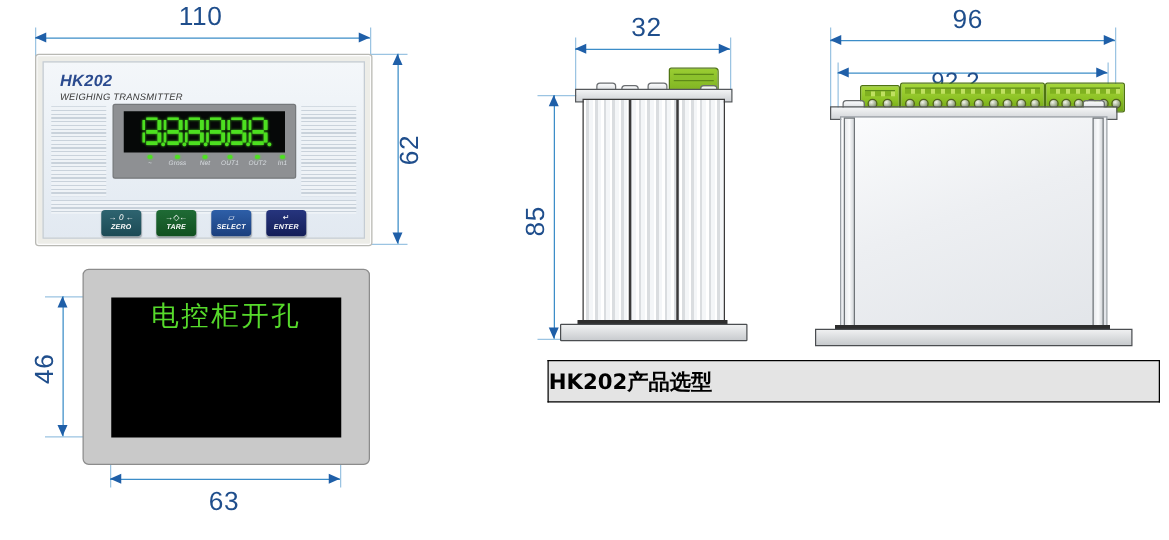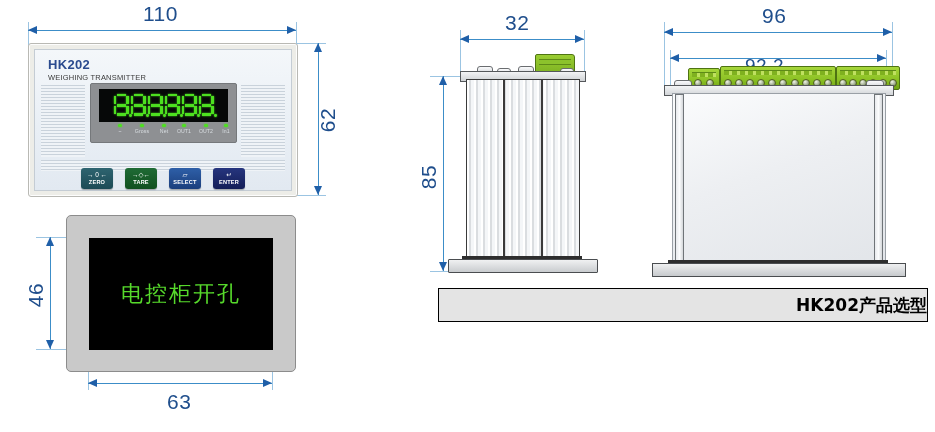--- a/index.html
+++ b/index.html
@@ -25,20 +25,21 @@
   .arrow.right{border-top:4px solid transparent;border-bottom:4px solid transparent;border-left:9px solid #1F5FA8;}
   .arrow.up{border-left:4px solid transparent;border-right:4px solid transparent;border-bottom:9px solid #1F5FA8;}
   .arrow.down{border-left:4px solid transparent;border-right:4px solid transparent;border-top:9px solid #1F5FA8;}
   .rot{transform:rotate(-90deg);transform-origin:center center;}
 
   
   .front-outer{
     position:absolute;left:28px;top:43px;width:268px;height:152px;
     background:#EDEDE8;border:1px solid #B9B9B4;border-radius:3px;
     box-shadow:inset 0 0 0 1px #fdfdfd;
+    font-style:italic;
   }
   .front-inner{
     position:absolute;left:5px;top:5px;right:5px;bottom:5px;
     background:linear-gradient(180deg,#F4F7FA 0%,#E9EFF5 55%,#E2E9F1 100%);
     border:1px solid #C4CCD4;
   }
   .brand{position:absolute;left:13px;top:8px;}
   .brand-main{font-size:13px;font-weight:bold;color:#2B4B8F;letter-spacing:.3px;line-height:1.05;}
   .brand-sub{font-size:7.5px;color:#3A3A3A;letter-spacing:.2px;margin-top:1px;}
 
@@ -86,21 +87,21 @@
   .btn.select{background:linear-gradient(180deg,#2E5FA8 0%,#1B3F7D 100%);}
   .btn.enter{background:linear-gradient(180deg,#26357E 0%,#141E58 100%);}
 
   
   .cutout-frame{
     position:absolute;left:66px;top:215px;width:228px;height:155px;
     background:#C9C9C9;border:1px solid #8C8C8C;border-radius:5px;
   }
   .cutout-hole{
     position:absolute;left:22px;top:22px;width:184px;height:112px;background:#000;
-    display:flex;align-items:center;justify-content:center;
+    display:flex;align-items:flex-start;justify-content:center;
   }
   .cutout-text{
     color:#56D92B;font-size:22px;letter-spacing:2px;
     font-family:"DejaVu Sans","Liberation Sans",sans-serif;
   }
 
   
   .side-body{
     position:absolute;left:466px;top:79px;width:112px;height:180px;
     border:1px solid #3a3a3a;
@@ -158,21 +159,21 @@
     background:repeating-linear-gradient(90deg,#7FB11F 0px,#7FB11F 5px,#BFE060 5px,#BFE060 8px);
     border-top:1px solid #5E8A18;}
 
   
   .tbl{
     position:absolute;left:438px;top:288px;width:490px;
     border-collapse:collapse;background:#fff;
   }
   .tbl td,.tbl th{border:1.5px solid #000;padding:0;}
   .tbl .hdr{
-    background:#E4E4E4;text-align:right;font-size:17px;font-weight:bold;color:#000;
+    background:#E4E4E4;text-align:left;font-size:17px;font-weight:bold;color:#000;
     height:32px;font-family:"DejaVu Sans","Liberation Sans",sans-serif;
   }
   .cell-model{
     text-align:center;font-size:16px;color:#111;width:185px;
     font-family:"Liberation Sans",sans-serif;
   }
   .cell-desc{
     text-align:center;font-size:15.5px;color:#111;line-height:1.45;padding:5px 4px;
     font-family:"DejaVu Sans","Liberation Sans",sans-serif;
   }

